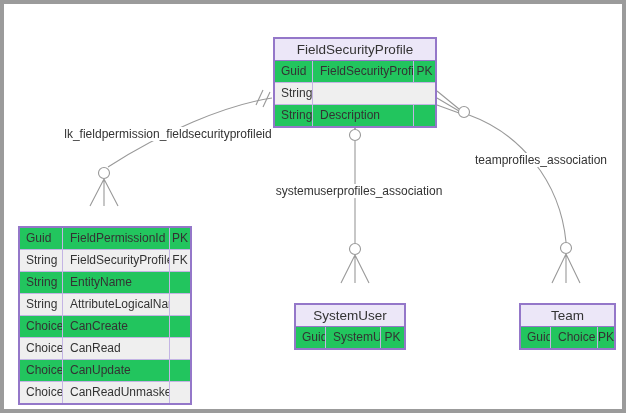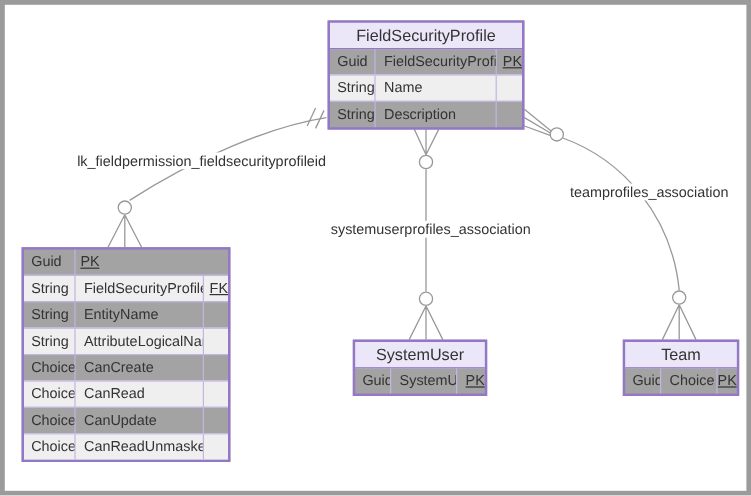--- a/index.html
+++ b/index.html
@@ -12,36 +12,37 @@
   svg.rel path, svg.rel line { stroke:var(--line,#999); stroke-width:1.1; fill:none; }
   svg.rel circle { stroke:var(--line,#999); stroke-width:1.1; fill:#fff; }
 
   .rel-label {
     position:absolute; transform:translate(-50%,-50%);
     background:#fff; padding:0 3px; white-space:nowrap;
     font-size:12px; color:var(--text,#333);
   }
 
   .entity {
-    position:absolute; box-sizing:border-box; background:#a3a3a3;
+    position:absolute; box-sizing:border-box; background:#22c55e;
     border:2px solid var(--border,#9477c9);
+    margin-top:20px;
   }
   .ehead {
     height:21px; line-height:21px; text-align:center;
     background:var(--headfill,#ece7f8);
     border-bottom:1px solid var(--border,#9477c9);
     font-size:13.5px;
   }
   .erow { display:flex; height:21px; line-height:21px; font-size:12px; }
   .erow + .erow { border-top:1px solid var(--divider,#c3b4e4); }
   .erow.alt { background:var(--altfill,#efefef); }
   .cell { box-sizing:border-box; overflow:hidden; white-space:nowrap; }
   .c-type { width:var(--c1); border-right:1px solid var(--divider,#c3b4e4); padding-left:6px; }
   .c-name { flex:1; border-right:1px solid var(--divider,#c3b4e4); padding-left:7px; }
-  .c-key  { width:var(--c3); text-align:right;text-decoration:underline; }
+  .c-key  { width:var(--c3); text-align:center; }
 
   #e-fsp  { left:269px; top:13px;  width:164px; --c1:38px; --c3:21px; }
   #e-fp   { left:14px;  top:202px; width:174px; --c1:43px; --c3:20px; }
   #e-su   { left:290px; top:279px; width:112px; --c1:30px; --c3:23px; }
   #e-team { left:515px; top:279px; width:97px;  --c1:30px; --c3:16px; }
 </style>
 </head>
 <body>
 
 <div class="frame">
@@ -80,35 +81,35 @@
   <div class="entity" id="e-fsp">
     <div class="ehead">FieldSecurityProfile</div>
     <div>
         <div class="erow">
           <span class="cell c-type">Guid</span>
           <span class="cell c-name">FieldSecurityProfileId</span>
           <span class="cell c-key">PK</span>
         </div>
         <div class="erow alt">
           <span class="cell c-type">String</span>
-          <span class="cell c-name">Name</span>
           <span class="cell c-key"></span>
         </div>
         <div class="erow">
           <span class="cell c-type">String</span>
           <span class="cell c-name">Description</span>
           <span class="cell c-key"></span>
         </div>
       </div>
   </div>
 
   <div class="entity" id="e-fp">
     <div>
         <div class="erow">
           <span class="cell c-type">Guid</span>
+          <span class="cell c-name">FieldPermissionId</span>
           <span class="cell c-key">PK</span>
         </div>
         <div class="erow alt">
           <span class="cell c-type">String</span>
           <span class="cell c-name">FieldSecurityProfileId</span>
           <span class="cell c-key">FK</span>
         </div>
         <div class="erow">
           <span class="cell c-type">String</span>
           <span class="cell c-name">EntityName</span>

